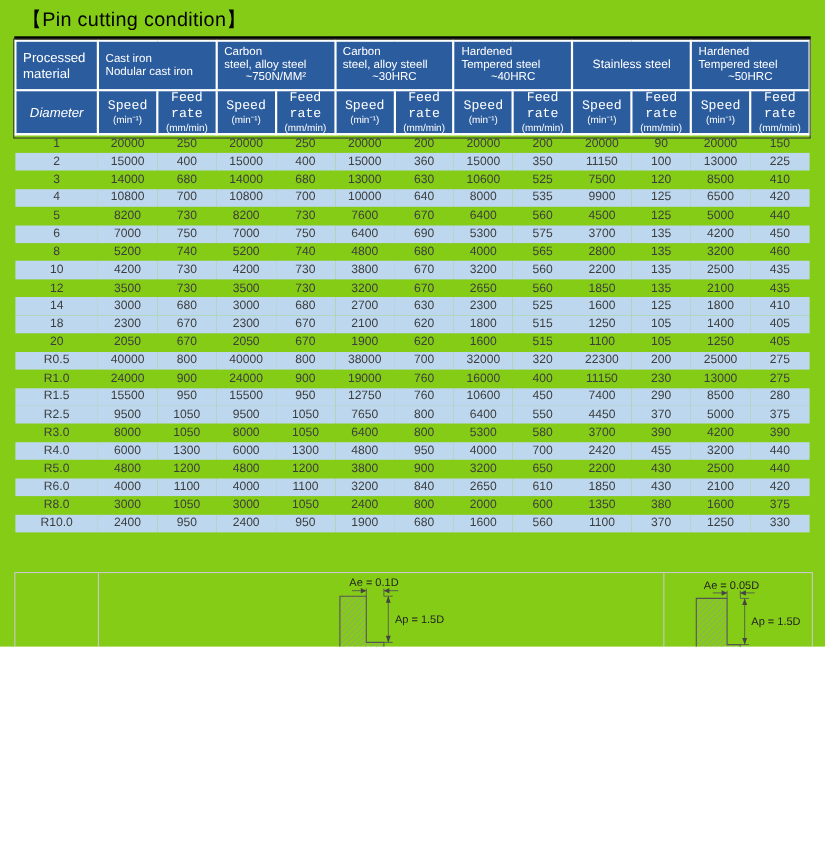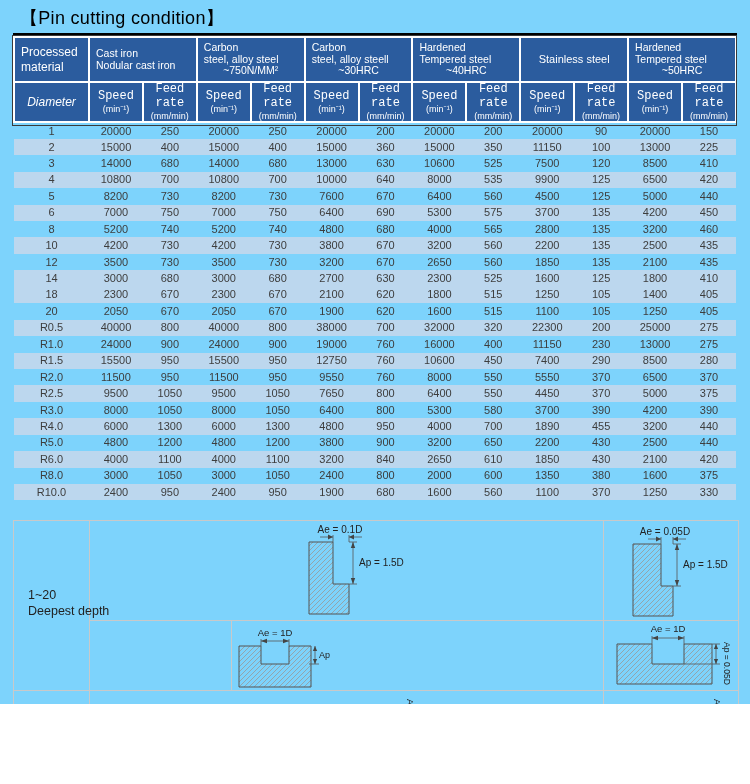--- a/index.html
+++ b/index.html
@@ -1,16 +1,16 @@
 <!DOCTYPE html>
 <html><head>
 <meta charset="utf-8">
 <style>
   html,body{margin:0;padding:0;background:#fff;}
-  .page{position:relative;width:750px;height:704px;background:#7dd3fc;overflow:hidden;
+  .page{position:relative;width:750px;height:588px;background:#84cc16;overflow:hidden;
         font-family:"Liberation Sans",sans-serif;}
   .title{position:absolute;left:20px;top:6px;font-size:18px;color:#000;letter-spacing:.3px;}
   .topline{position:absolute;left:13px;top:33px;width:724px;height:3px;background:#000;}
   table.rate{position:absolute;left:13px;top:36px;width:724px;border-collapse:collapse;table-layout:fixed;}
   .rate th{background:#2b5c9e;color:#fff;font-weight:normal;border:2px solid #fff;vertical-align:middle;padding:0;}
   tr.groups{height:45px;margin-top:19px;}
   tr.subs{height:40px;}
   th.corner{font-size:12px;line-height:1.18;text-align:left;padding-left:6px;}
   th.group{font-size:10.5px;line-height:1.14;text-align:left;padding-left:6px;}
   th.group div.u{text-align:center;padding-right:6px;}
@@ -357,35 +357,20 @@
           <td>950</td>
           <td>12750</td>
           <td>760</td>
           <td>10600</td>
           <td>450</td>
           <td>7400</td>
           <td>290</td>
           <td>8500</td>
           <td>280</td>
         </tr>
-        <tr>
-          <td>R2.0</td>
-          <td>11500</td>
-          <td>950</td>
-          <td>11500</td>
-          <td>950</td>
-          <td>9550</td>
-          <td>760</td>
-          <td>8000</td>
-          <td>550</td>
-          <td>5550</td>
-          <td>370</td>
-          <td>6500</td>
-          <td>370</td>
-        </tr>
         <tr class="stripe">
           <td>R2.5</td>
           <td>9500</td>
           <td>1050</td>
           <td>9500</td>
           <td>1050</td>
           <td>7650</td>
           <td>800</td>
           <td>6400</td>
           <td>550</td>
@@ -412,21 +397,21 @@
         <tr class="stripe">
           <td>R4.0</td>
           <td>6000</td>
           <td>1300</td>
           <td>6000</td>
           <td>1300</td>
           <td>4800</td>
           <td>950</td>
           <td>4000</td>
           <td>700</td>
-          <td>1890</td>
+          <td>2420</td>
           <td>455</td>
           <td>3200</td>
           <td>440</td>
         </tr>
         <tr>
           <td>R5.0</td>
           <td>4800</td>
           <td>1200</td>
           <td>4800</td>
           <td>1200</td>

